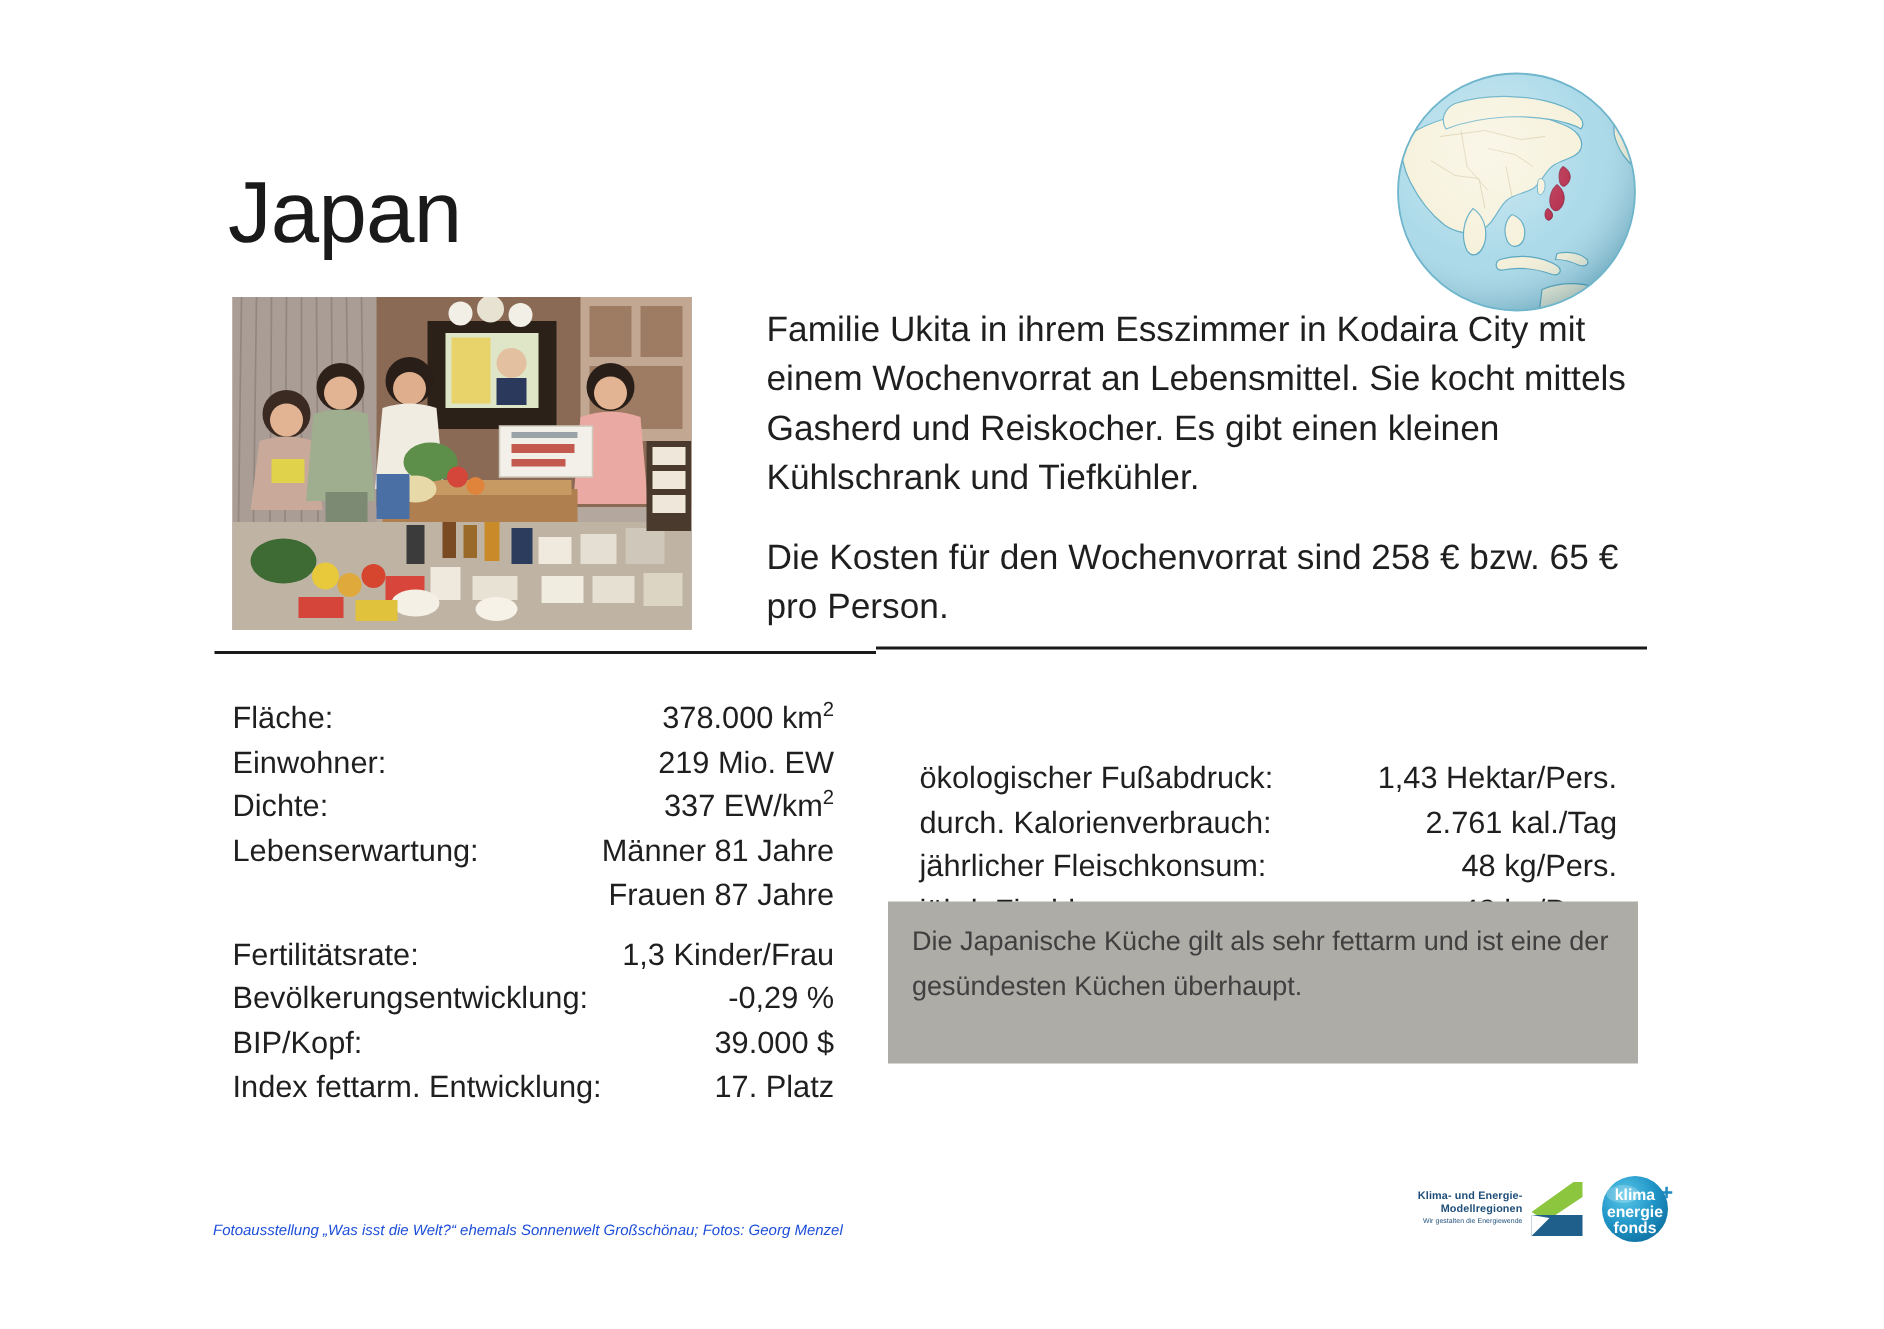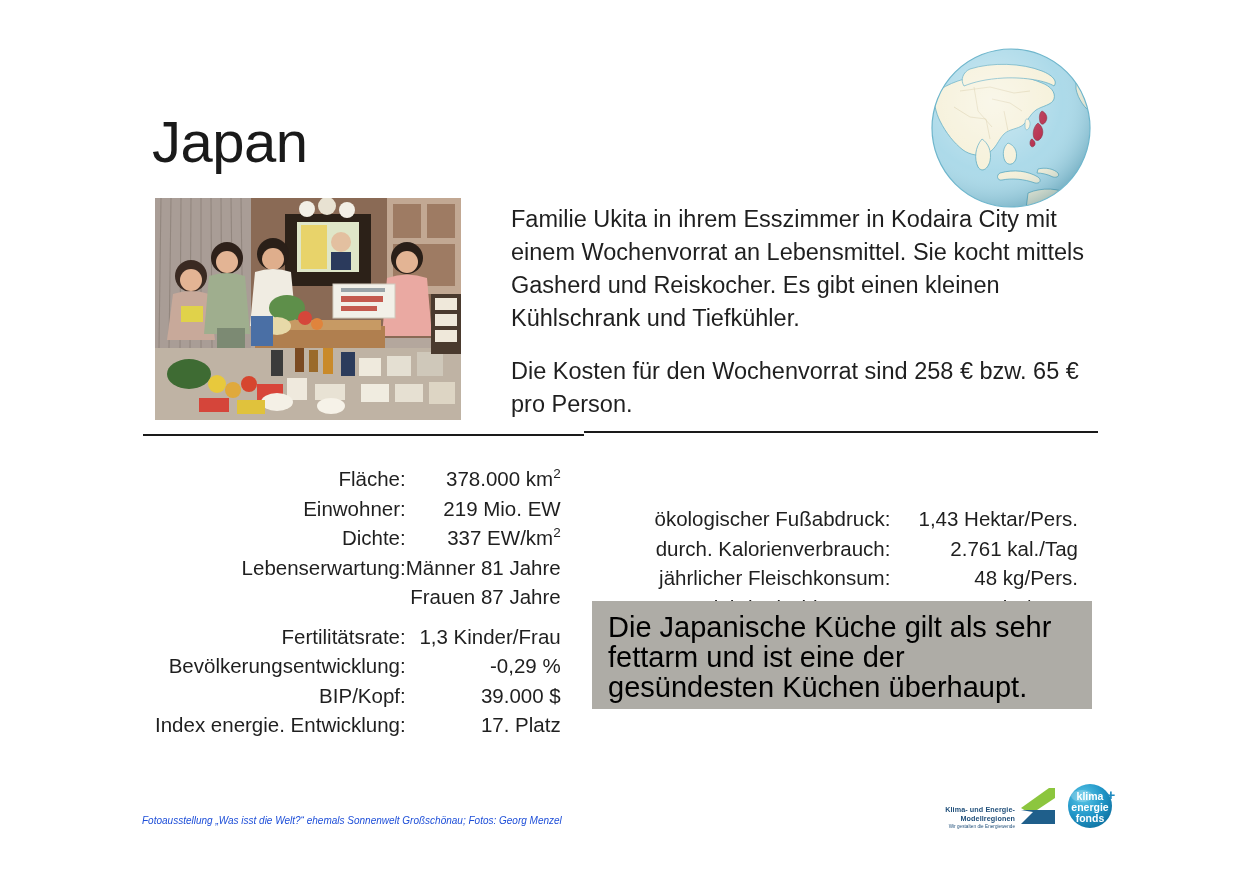--- a/index.html
+++ b/index.html
@@ -83,21 +83,21 @@
     position: absolute;
     border-collapse: collapse;
     font-size: 20.5px;
     color: #1f1f1f;
   }
   .stats td {
     padding: 0;
     vertical-align: top;
     white-space: nowrap;
   }
-  .stats td.k { text-align: right; }
+  .stats td.k { text-align: left; }
   .stats td.v { text-align: right; }
 
   #stats-left  { left: 155px; top: 464px; width: 390px; }
   #stats-left td { line-height: 29.5px; }
   #stats-left tr.gap td { height: 10px; line-height: 10px; font-size: 0; }
 
   #stats-right { left: 613px; top: 464px; width: 465px; margin-top: 40px; }
   #stats-right td { line-height: 29.5px; }
 
   sup.u { font-size: 0.66em; vertical-align: super; line-height: 0; }
@@ -108,23 +108,23 @@
     left: 592px;
     top: 601px;
     width: 500px;
     height: 108px;
     background: #aeaca6;
     box-sizing: border-box;
     padding: 11px 16px 0 16px;
   }
   #callout p {
     margin: 0;
-    font-size: 29px;
+    font-size: 18px;
     line-height: 30px;
-    color: #000000;
+    color: #404040;
   }
 
   
   #footer-credit {
     position: absolute;
     left: 142px;
     top: 810px;
     font-size: 10px;
     line-height: 22px;
     font-style: italic;
@@ -136,21 +136,21 @@
   #logo-kem {
     position: absolute;
     left: 933px;
     top: 784px;
     width: 125px;
     height: 44px;
   }
   #logo-kem .kem-text {
     position: absolute;
     left: 0;
-    top: 21px;
+    top: 8px;
     width: 82px;
     text-align: right;
   }
   #logo-kem .kem-l1 {
     font-size: 7.2px;
     line-height: 9px;
     font-weight: bold;
     color: #1f4e79;
     letter-spacing: 0.1px;
   }
@@ -394,21 +394,21 @@
       </tr>
       <tr>
         <td class="k">Bevölkerungsentwicklung:</td>
         <td class="v"><span>-0,29 %</span><sup class="u"></sup></td>
       </tr>
       <tr>
         <td class="k">BIP/Kopf:</td>
         <td class="v"><span>39.000 $</span><sup class="u"></sup></td>
       </tr>
       <tr>
-        <td class="k">Index energie. Entwicklung:</td>
+        <td class="k">Index fettarm. Entwicklung:</td>
         <td class="v"><span>17. Platz</span><sup class="u"></sup></td>
       </tr>
     </tbody>
   </table>
 
   <table class="stats" id="stats-right">
     <tbody>
       <tr>
         <td class="k">ökologischer Fußabdruck:</td>
         <td class="v">1,43 Hektar/Pers.</td>

